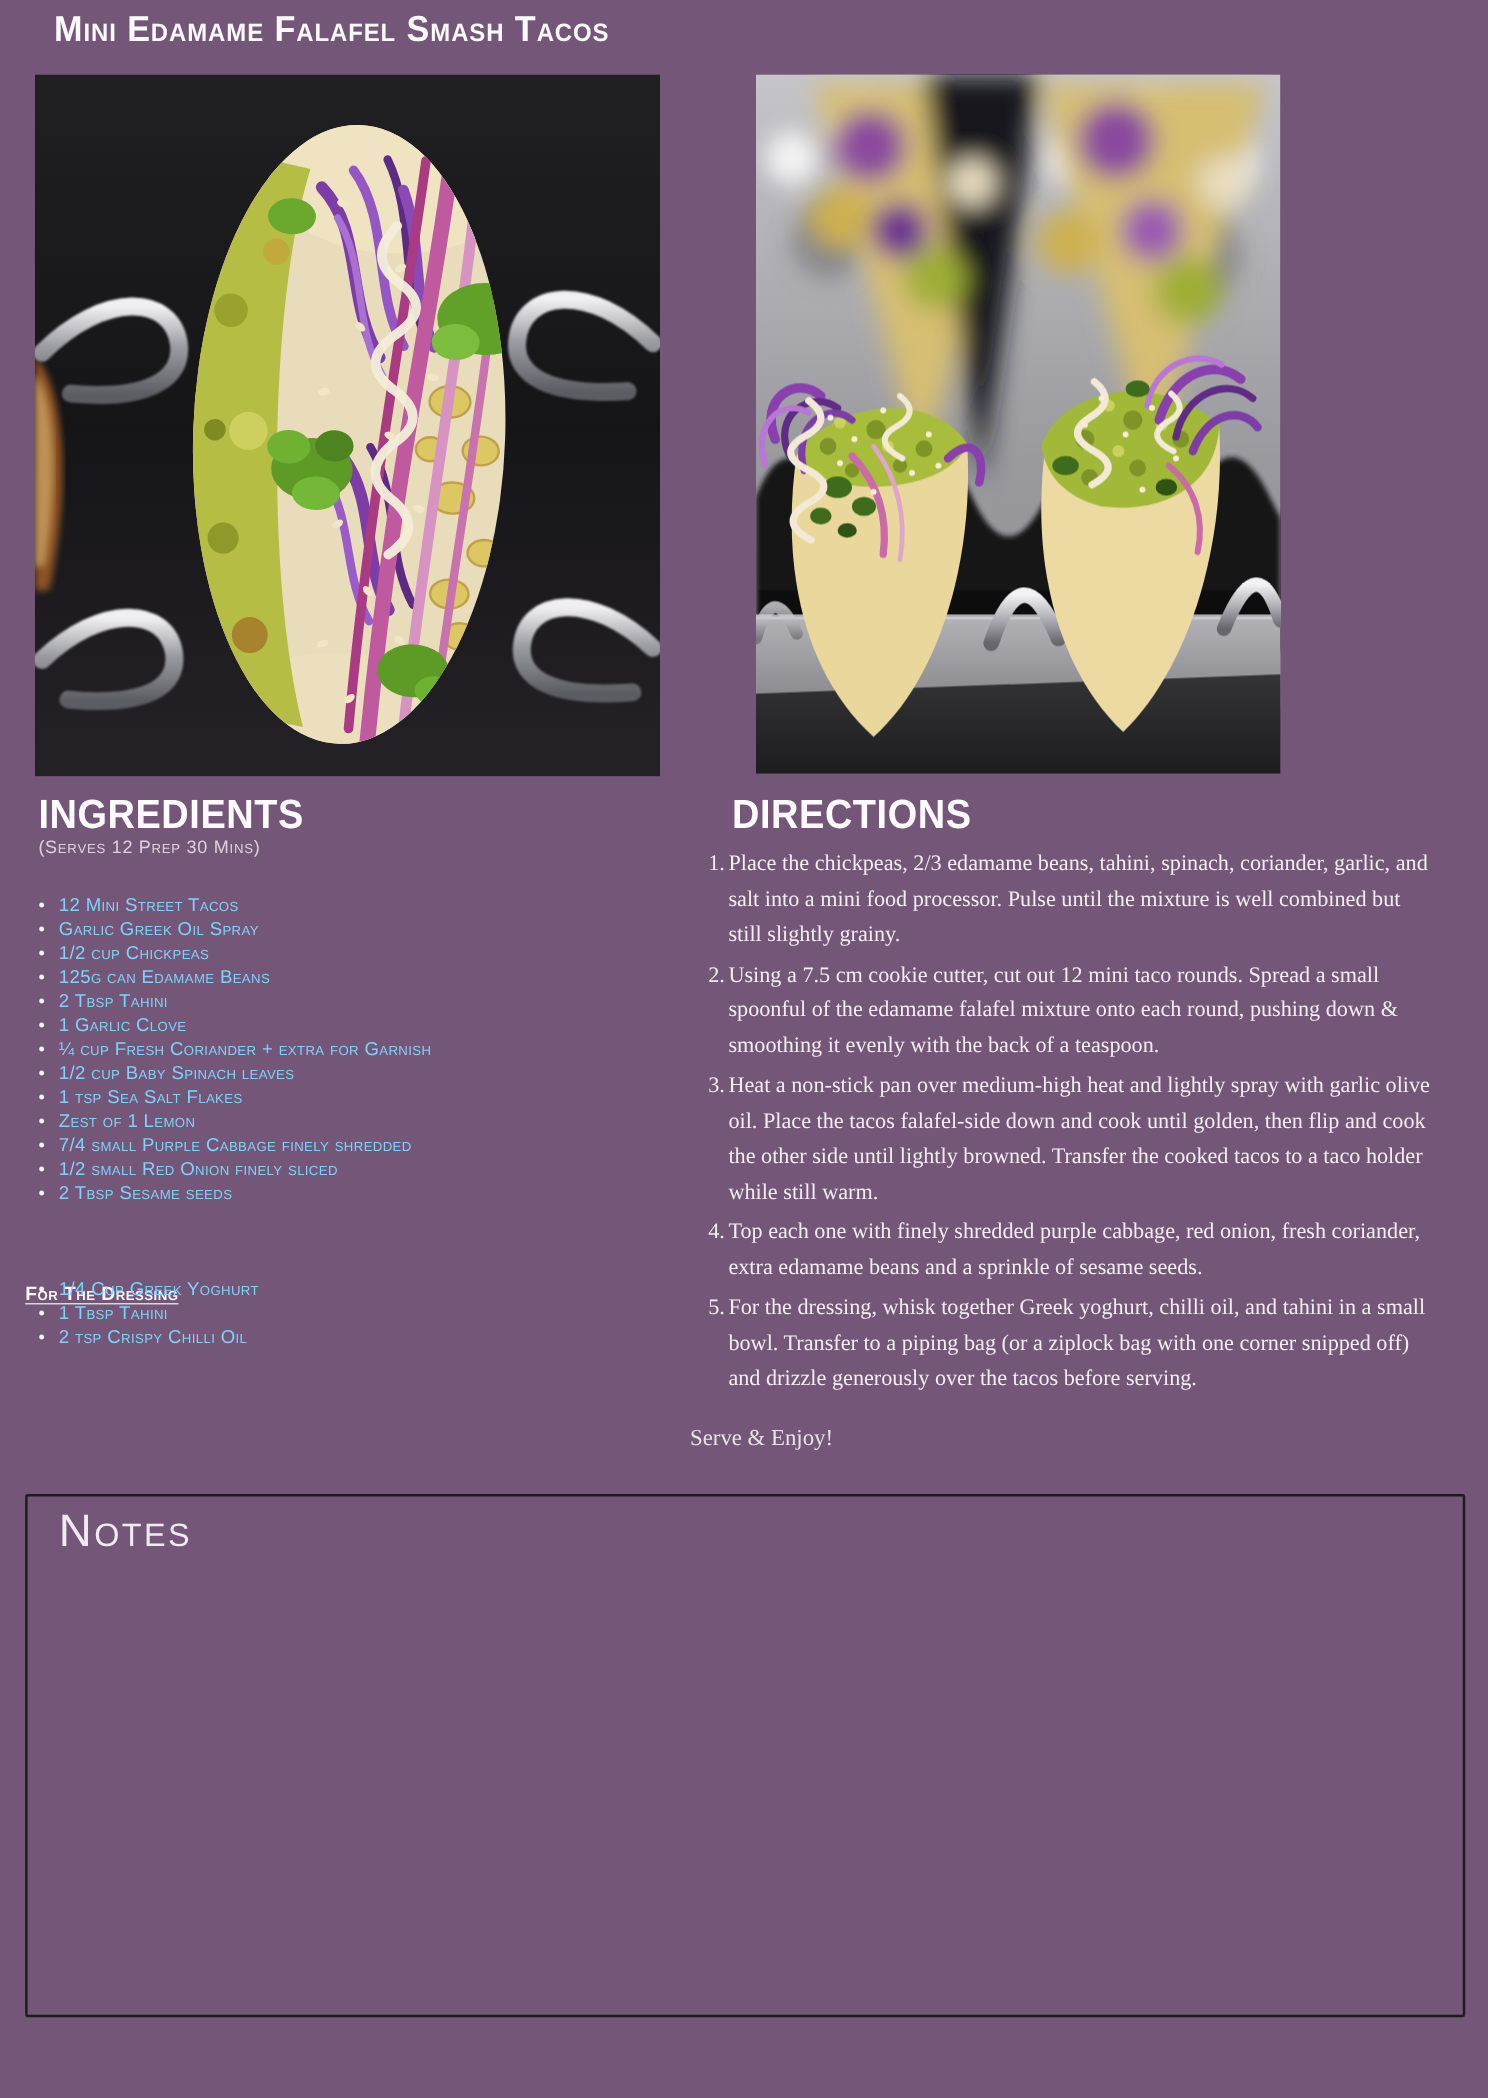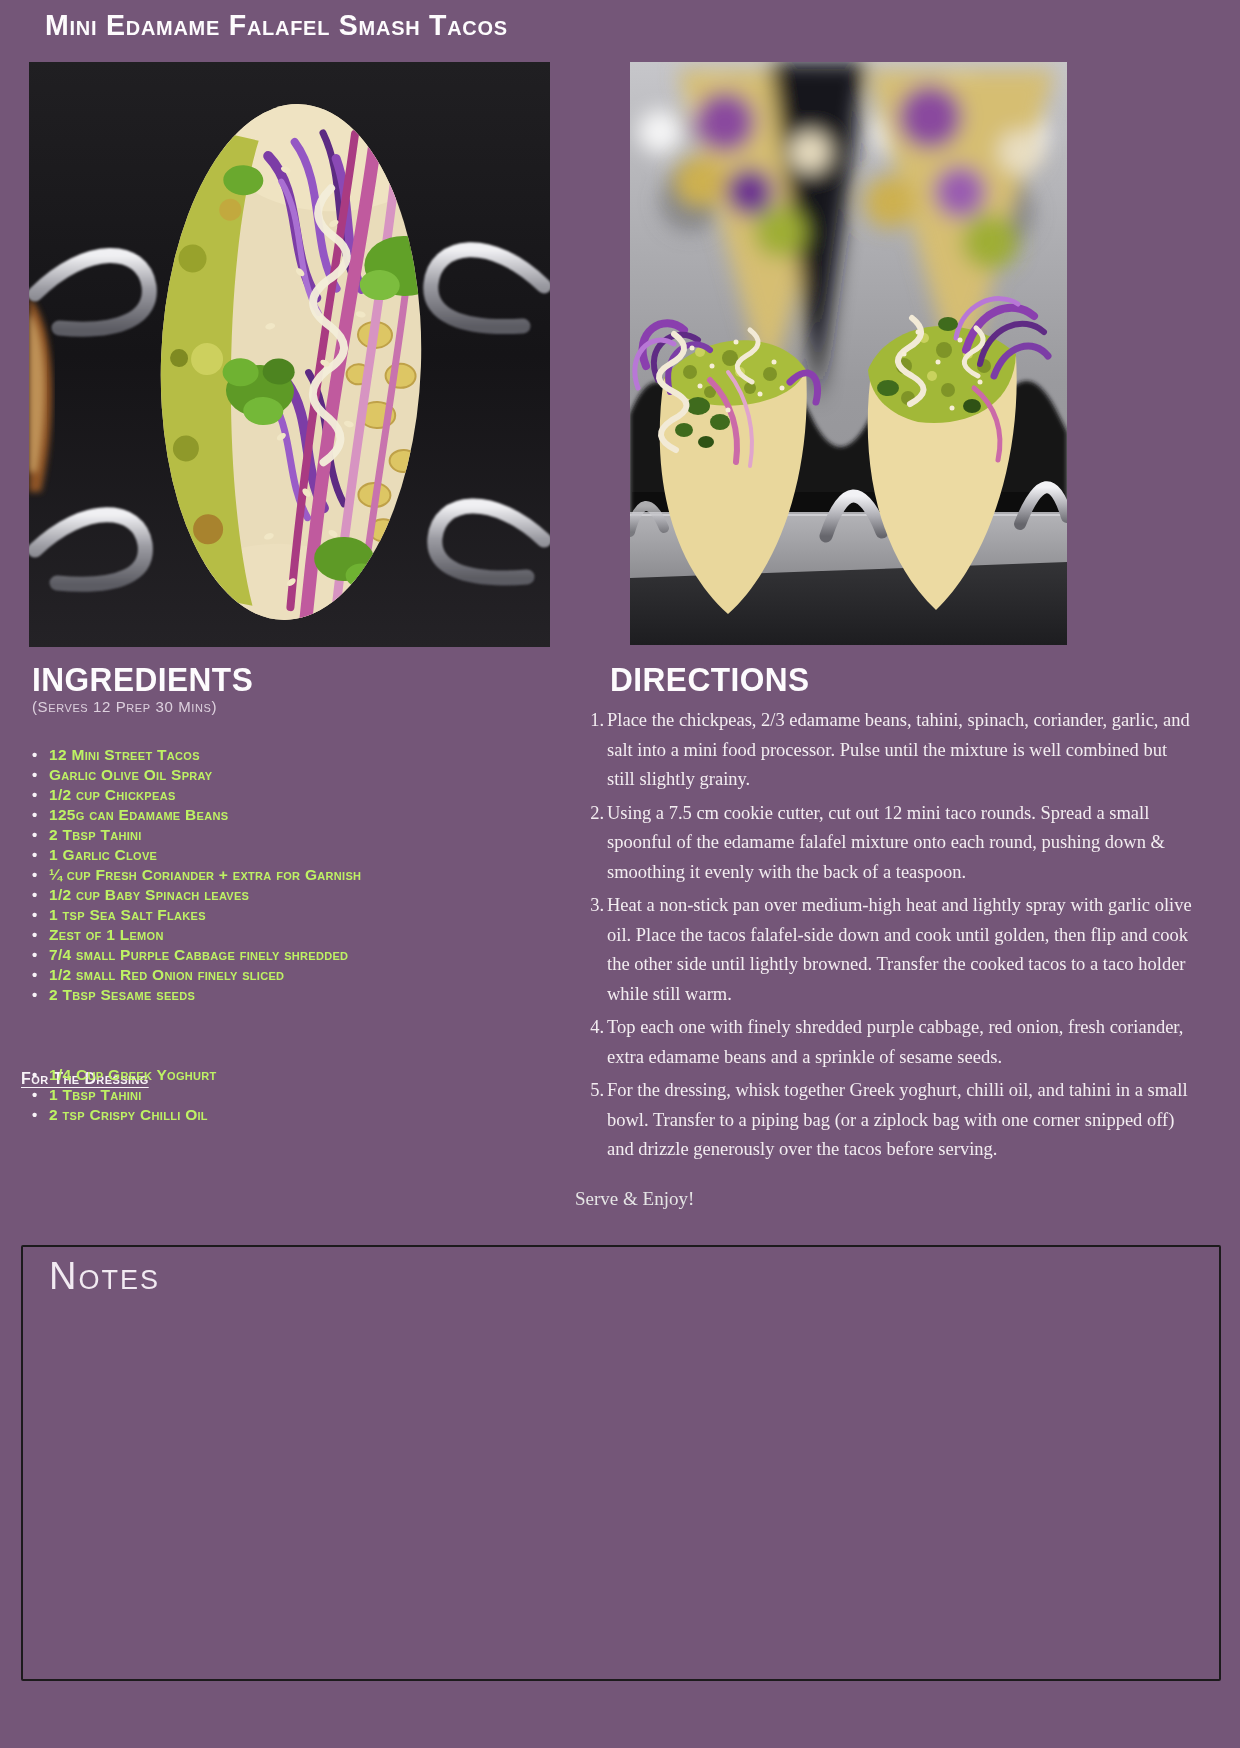--- a/index.html
+++ b/index.html
@@ -29,22 +29,22 @@
     font-size:15px;font-variant:small-caps;letter-spacing:.6px;
     color:rgba(244,236,244,.82);white-space:nowrap;
   }
   ul.ing-list{
     position:absolute;left:31px;margin:0;padding:0;list-style:none;
   }
   .main-ings{top:745px;}
   .dress-ings{top:1065px;}
   ul.ing-list li{
     position:relative;padding-left:18px;margin:0;
-    font-size:15.5px;line-height:20px;font-weight:700;font-variant:small-caps;
-    letter-spacing:.3px;color:#bef264;white-space:nowrap;
+    font-size:15.5px;line-height:20px;font-weight:400;font-variant:small-caps;
+    letter-spacing:.3px;color:#7dd3fc;white-space:nowrap;
   }
   ul.ing-list li::before{
     content:"\2022";position:absolute;left:1px;top:0;font-size:15px;color:#f8f3f8;
   }
   .dressing-h{
     position:absolute;left:21px;top:1027px;
     font-size:16px;font-weight:700;font-variant:small-caps;letter-spacing:.4px;
     text-decoration:underline;text-underline-offset:3px;color:#f8f3f8;white-space:nowrap;margin-top:43px;
   }
   ol.dir-list{
@@ -339,21 +339,21 @@
           <circle cx="104" cy="98" r="2.5"></circle>
       </g>
     </g>
   </svg>
 
   <div class="section-h ingredients-h">INGREDIENTS</div>
   <div class="serves">(Serves 12 Prep 30 Mins)</div>
 
   <ul class="ing-list main-ings">
     <li>12 Mini Street Tacos</li>
-    <li>Garlic Olive Oil Spray</li>
+    <li>Garlic Greek Oil Spray</li>
     <li>1/2 cup Chickpeas</li>
     <li>125g can Edamame Beans</li>
     <li>2 Tbsp Tahini</li>
     <li>1 Garlic Clove</li>
     <li>¼ cup Fresh Coriander + extra for Garnish</li>
     <li>1/2 cup Baby Spinach leaves</li>
     <li>1 tsp Sea Salt Flakes</li>
     <li>Zest of 1 Lemon</li>
     <li>7/4 small Purple Cabbage finely shredded</li>
     <li>1/2 small Red Onion finely sliced</li>

